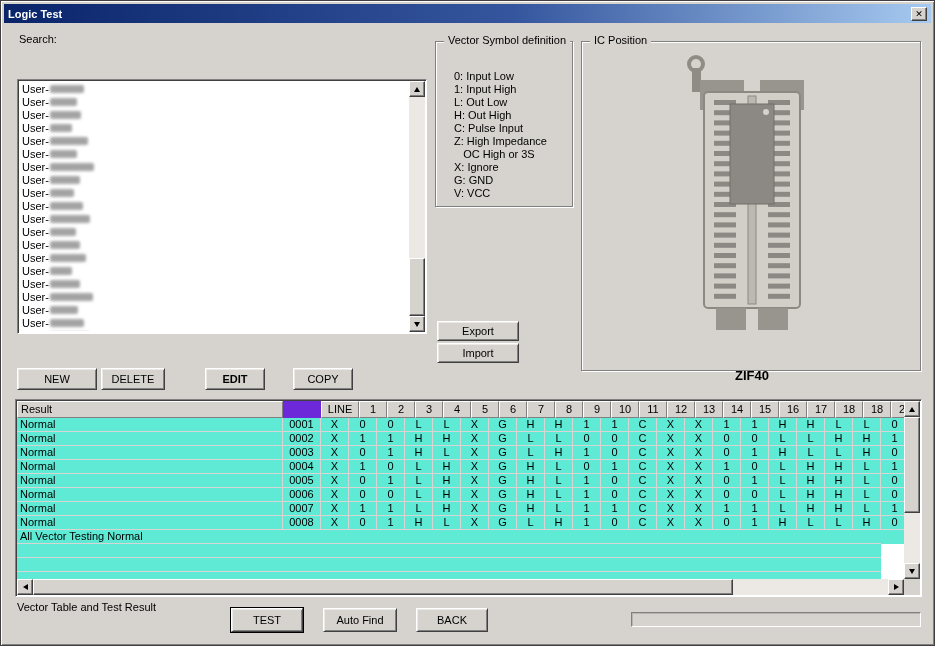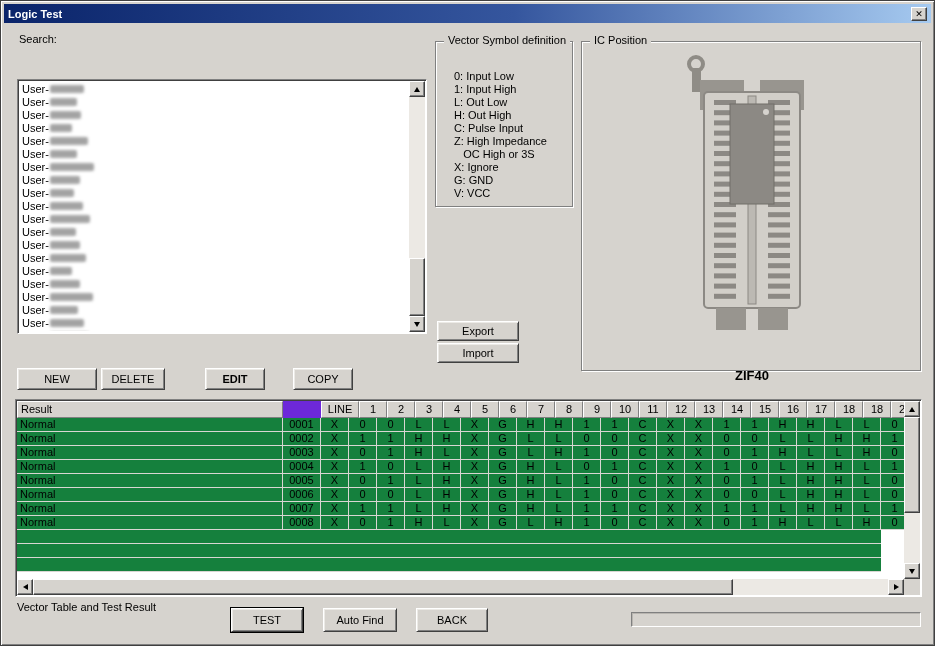--- a/index.html
+++ b/index.html
@@ -93,21 +93,21 @@
   .zif-label { position:absolute; left:0; top:316px; width:100%; text-align:center; font-weight:bold; font-size:13px; }
   
   .table-outer { position:absolute; left:14px; top:398px; width:907px; height:198px; }
   .table-view { position:absolute; left:1px; top:1px; right:17px; bottom:17px; overflow:hidden; background:#fff; }
   .thead { display:flex; height:17px; width:716px; background:#6d28d9; }
   .th {
     flex:0 0 auto; background:#d6d3ce; height:17px; line-height:15px;
     border:1px solid; border-color:#ffffff #808080 #808080 #ffffff;
     overflow:hidden; white-space:nowrap;
   }
-  .tr { display:flex; height:14px; line-height:13px; background:#15803d; }
+  .tr { display:flex; height:14px; line-height:13px; background:#5eead4; }
   .td {
     flex:0 0 auto; border-right:1px solid #d8d6d2; border-bottom:1px solid #d8d6d2;
     overflow:hidden; white-space:nowrap;
   }
   .col-result { width:266px; text-align:left; padding-left:3px; }
   .col-line   { width:38px;  text-align:center; }
   .col-num    { width:28px;  text-align:center; }
   .col-summary{ width:864px; text-align:left; padding-left:3px; border-right:none; }
   .tr.empty   { width:864px; border-bottom:1px solid #d8d6d2; }
   .tbl-corner { position:absolute; right:1px; bottom:1px; width:16px; height:16px; background:#d6d3ce; }
@@ -496,20 +496,23 @@
             <div class="td col-num">X</div>
             <div class="td col-num">X</div>
             <div class="td col-num">0</div>
             <div class="td col-num">1</div>
             <div class="td col-num">H</div>
             <div class="td col-num">L</div>
             <div class="td col-num">L</div>
             <div class="td col-num">H</div>
             <div class="td col-num">0</div>
           </div>
+          <div class="tr">
+            <div class="td col-summary">All Vector Testing Normal</div>
+          </div>
           <div class="tr empty"></div>
           <div class="tr empty"></div>
           <div class="tr empty"></div>
         </div>
     </div>
     <div class="vscroll" style="bottom:17px;">
       <div class="sb-btn" style="top:0; left:0;">
         <div class="tri-up"></div>
       </div>
       <div class="sb-thumb" style="left:0; width:16px; top:16px; height:96px;"></div>

